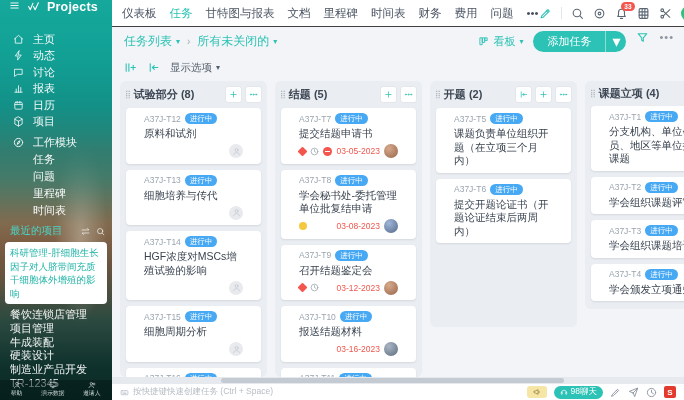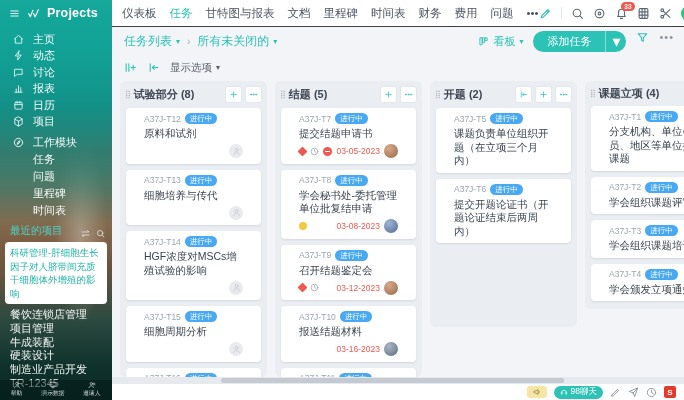--- a/index.html
+++ b/index.html
@@ -11,29 +11,29 @@
   .ic-xs{width:9px;height:9px;}
 
   
   .sidebar{width:112px;flex:none;position:relative;color:#fff;display:flex;flex-direction:column;overflow:hidden;
     background:
       linear-gradient(180deg,#15a89b 0%,#12a095 14%,rgba(17,146,137,.95) 26%,rgba(43,125,112,.75) 38%,rgba(70,110,95,.25) 52%,rgba(0,0,0,0) 60%),
       radial-gradient(38px 130px at 72% 58%, rgba(235,228,214,.38), rgba(235,228,214,0) 70%),
       radial-gradient(70px 60px at 20% 66%, rgba(122,88,60,.55), rgba(122,88,60,0) 75%),
       linear-gradient(180deg,#2e8177 30%,#5e7a64 45%,#8a6a4c 56%,#6b543f 66%,#2c4a40 80%,#0e312c 92%,#0b2824 100%);
   }
-  .sb-head{height:26px;display:flex;align-items:center;gap:7px;padding:0 9px;flex:none;}
+  .sb-head{height:26px;display:flex;align-items:flex-start;gap:7px;padding:0 9px;flex:none;}
   .sb-head .logo-text{font-size:12.5px;font-weight:bold;letter-spacing:.2px;}
   .side-nav{margin-top:5px;flex:none;}
   .side-item{display:flex;align-items:center;gap:9px;height:16.5px;padding:0 0 0 13px;font-size:11px;cursor:pointer;color:rgba(255,255,255,.96);}
   .side-item .ic{width:11px;height:11px;opacity:.9;}
   .work-label{display:flex;align-items:center;gap:9px;height:17px;padding:0 0 0 13px;font-size:11px;margin-top:4px;color:rgba(255,255,255,.96);}
   .work-items .side-item{padding-left:33px;height:17px;}
   .recent{flex:1;min-height:0;display:flex;flex-direction:column;margin-top:5px;}
-  .recent-head{display:flex;align-items:flex-end;height:15px;padding:0 7px 0 10px;font-size:10.5px;color:#49d6c8;gap:12px;}
+  .recent-head{display:flex;align-items:center;height:15px;padding:0 7px 0 10px;font-size:10.5px;color:#49d6c8;gap:12px;}
   .recent-head .tools{margin-left:auto;display:flex;gap:6px;color:rgba(255,255,255,.85);}
   .recent-active{margin:4px 5px 3px;background:#fff;border-radius:4px;padding:4px 5px;color:#1fb3a6;
                  font-size:9.5px;line-height:13.5px;cursor:pointer;}
   .recent-list{padding:1px 0 0 10px;}
   .recent-item{font-size:11px;line-height:13.8px;color:rgba(255,255,255,.95);white-space:nowrap;overflow:hidden;cursor:pointer;}
   .sb-foot{flex:none;height:18px;background:rgba(4,26,23,.55);display:flex;align-items:flex-start;justify-content:space-around;padding:1px 2px;}
   .sb-foot .foot-item{display:flex;flex-direction:column;align-items:center;gap:0;color:#cdd8d6;cursor:pointer;}
   .sb-foot .foot-item .ic{width:8px;height:8px;}
   .sb-foot .foot-item span{font-size:6.5px;transform:scale(.9);line-height:7px;}
 
@@ -622,20 +622,29 @@
             </div>
           </div>
         </div>
       </div>
 
     <div class="hscroll">
         <div class="hthumb"></div>
       </div>
 
     <div class="statusbar">
+      <span class="hint">
+        <span id="hint-ic" style="display:flex;">
+            <svg class="ic ic-xs" viewBox="0 0 24 24" fill="none" stroke="currentColor" stroke-width="2" stroke-linecap="round" stroke-linejoin="round">
+              <rect x="3" y="7" width="18" height="11" rx="2"></rect>
+              <path d="M7 11h.5M11 11h.5M15 11h.5M8 14.5h8"></path>
+            </svg>
+          </span>
+        <span>按快捷键快速创建任务 (Ctrl + Space)</span>
+      </span>
       <span class="sb-right">
         <span class="chip-yellow" id="mega-ic">
             <svg class="ic ic-xs" viewBox="0 0 24 24" fill="none" stroke="currentColor" stroke-width="2" stroke-linecap="round" stroke-linejoin="round">
               <path d="M3 10v4l4 1 8 4V5L7 9z"></path>
               <path d="M18 9a4 4 0 010 6"></path>
             </svg>
           </span>
         <span class="chat-pill">
           <span id="headset-ic" style="display:flex;">
               <svg class="ic ic-xs" viewBox="0 0 24 24" fill="none" stroke="currentColor" stroke-width="2" stroke-linecap="round" stroke-linejoin="round">

